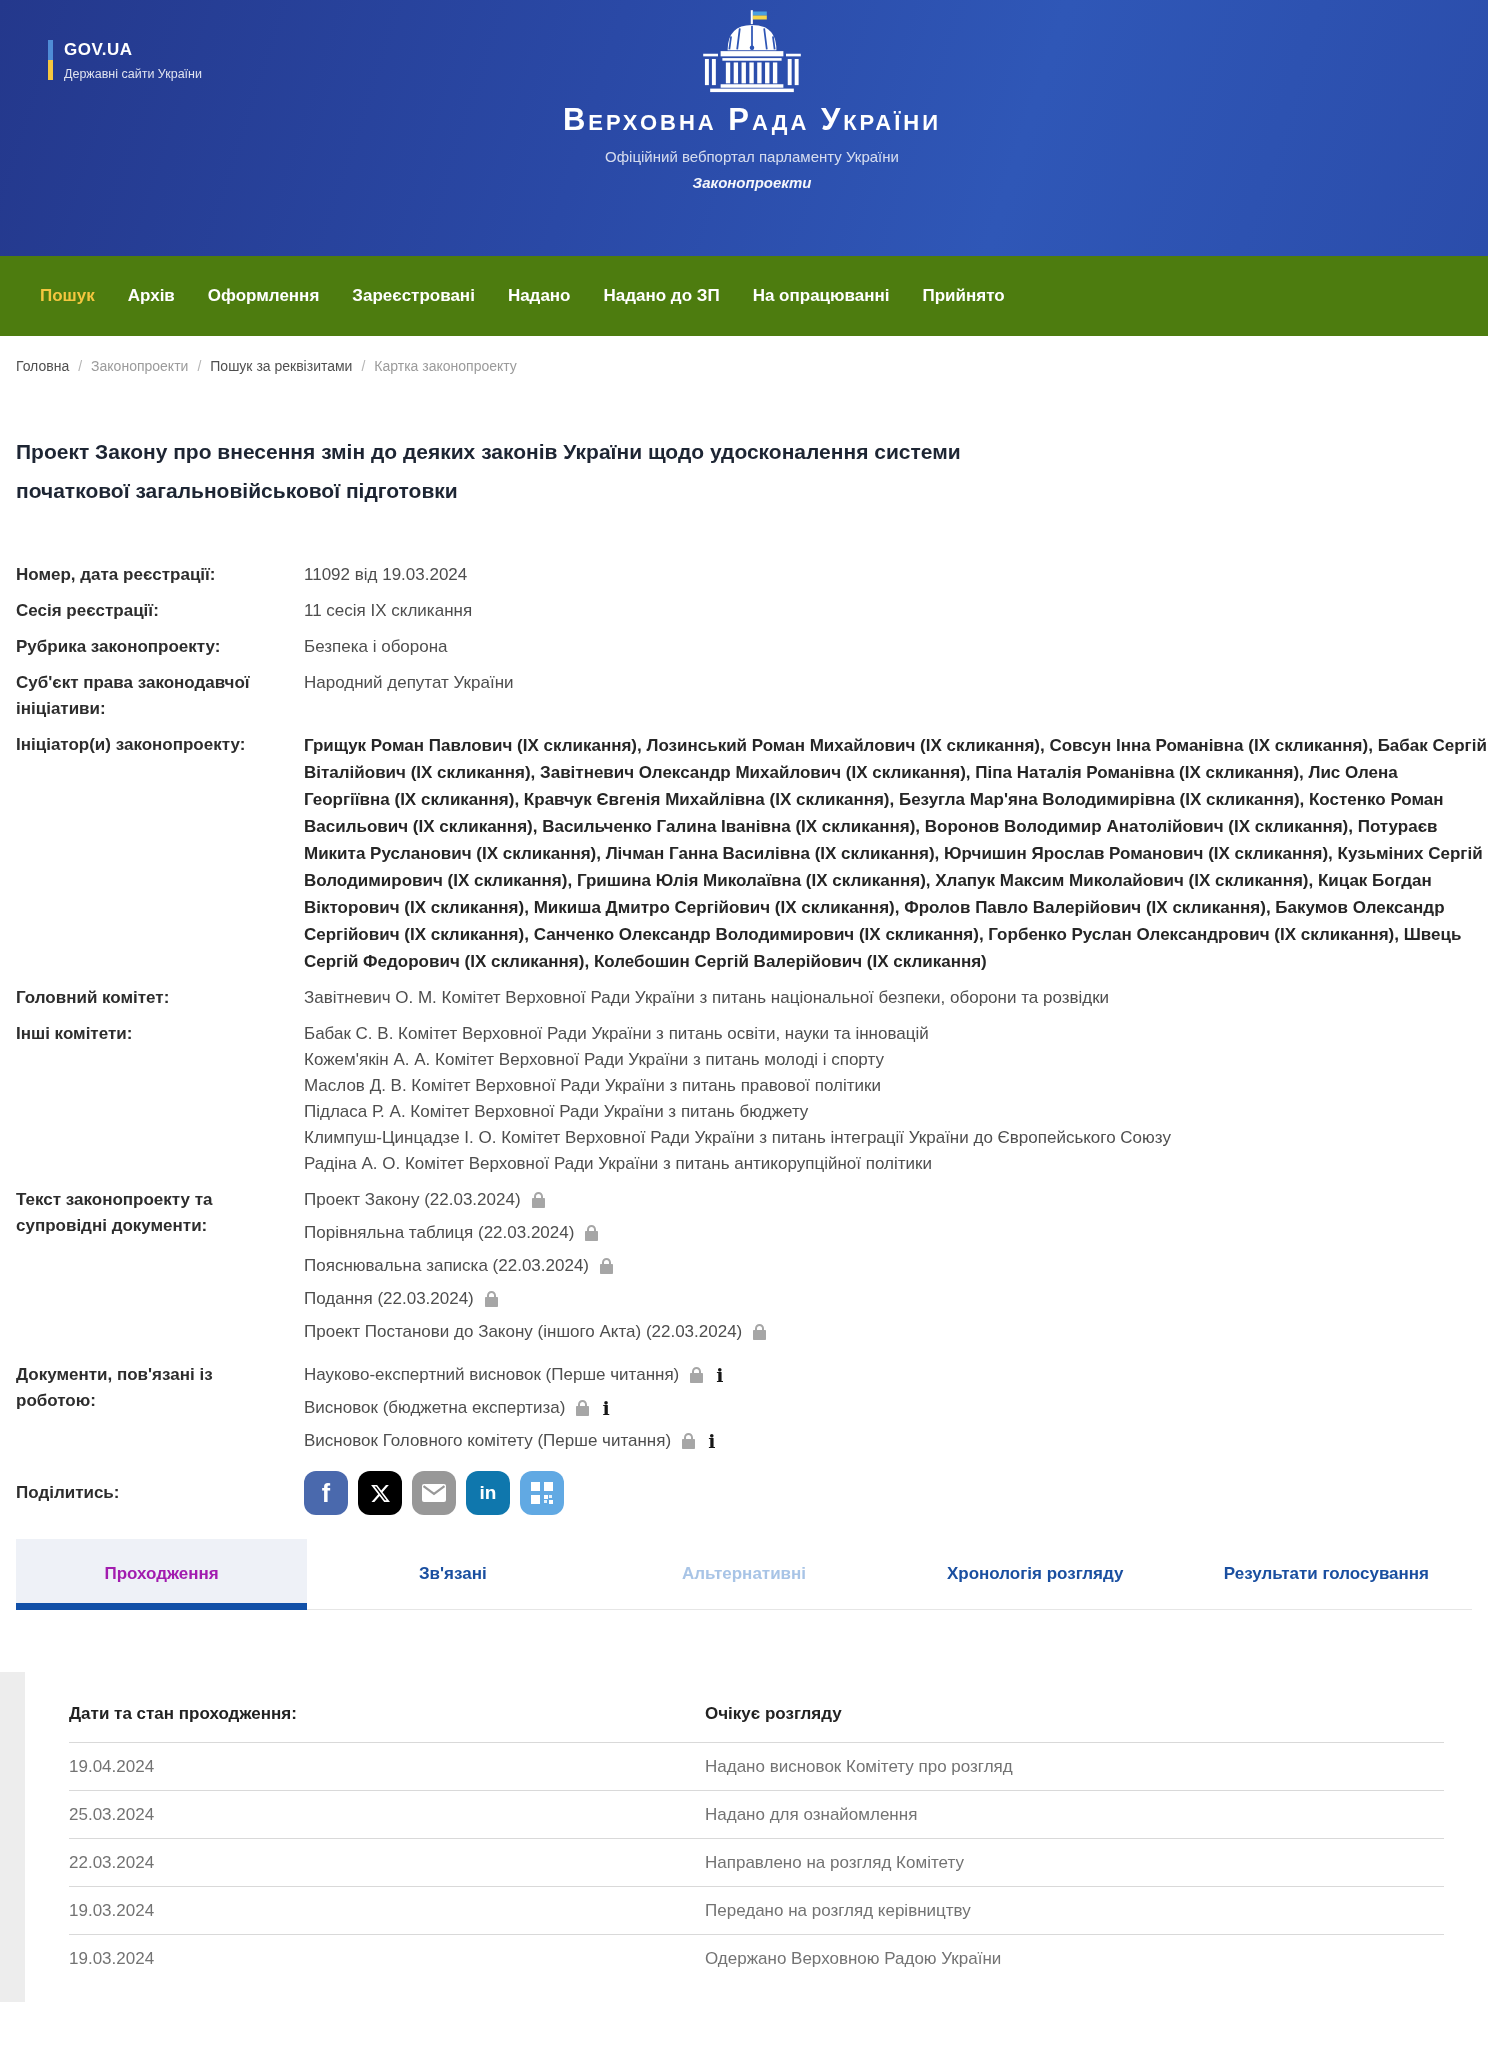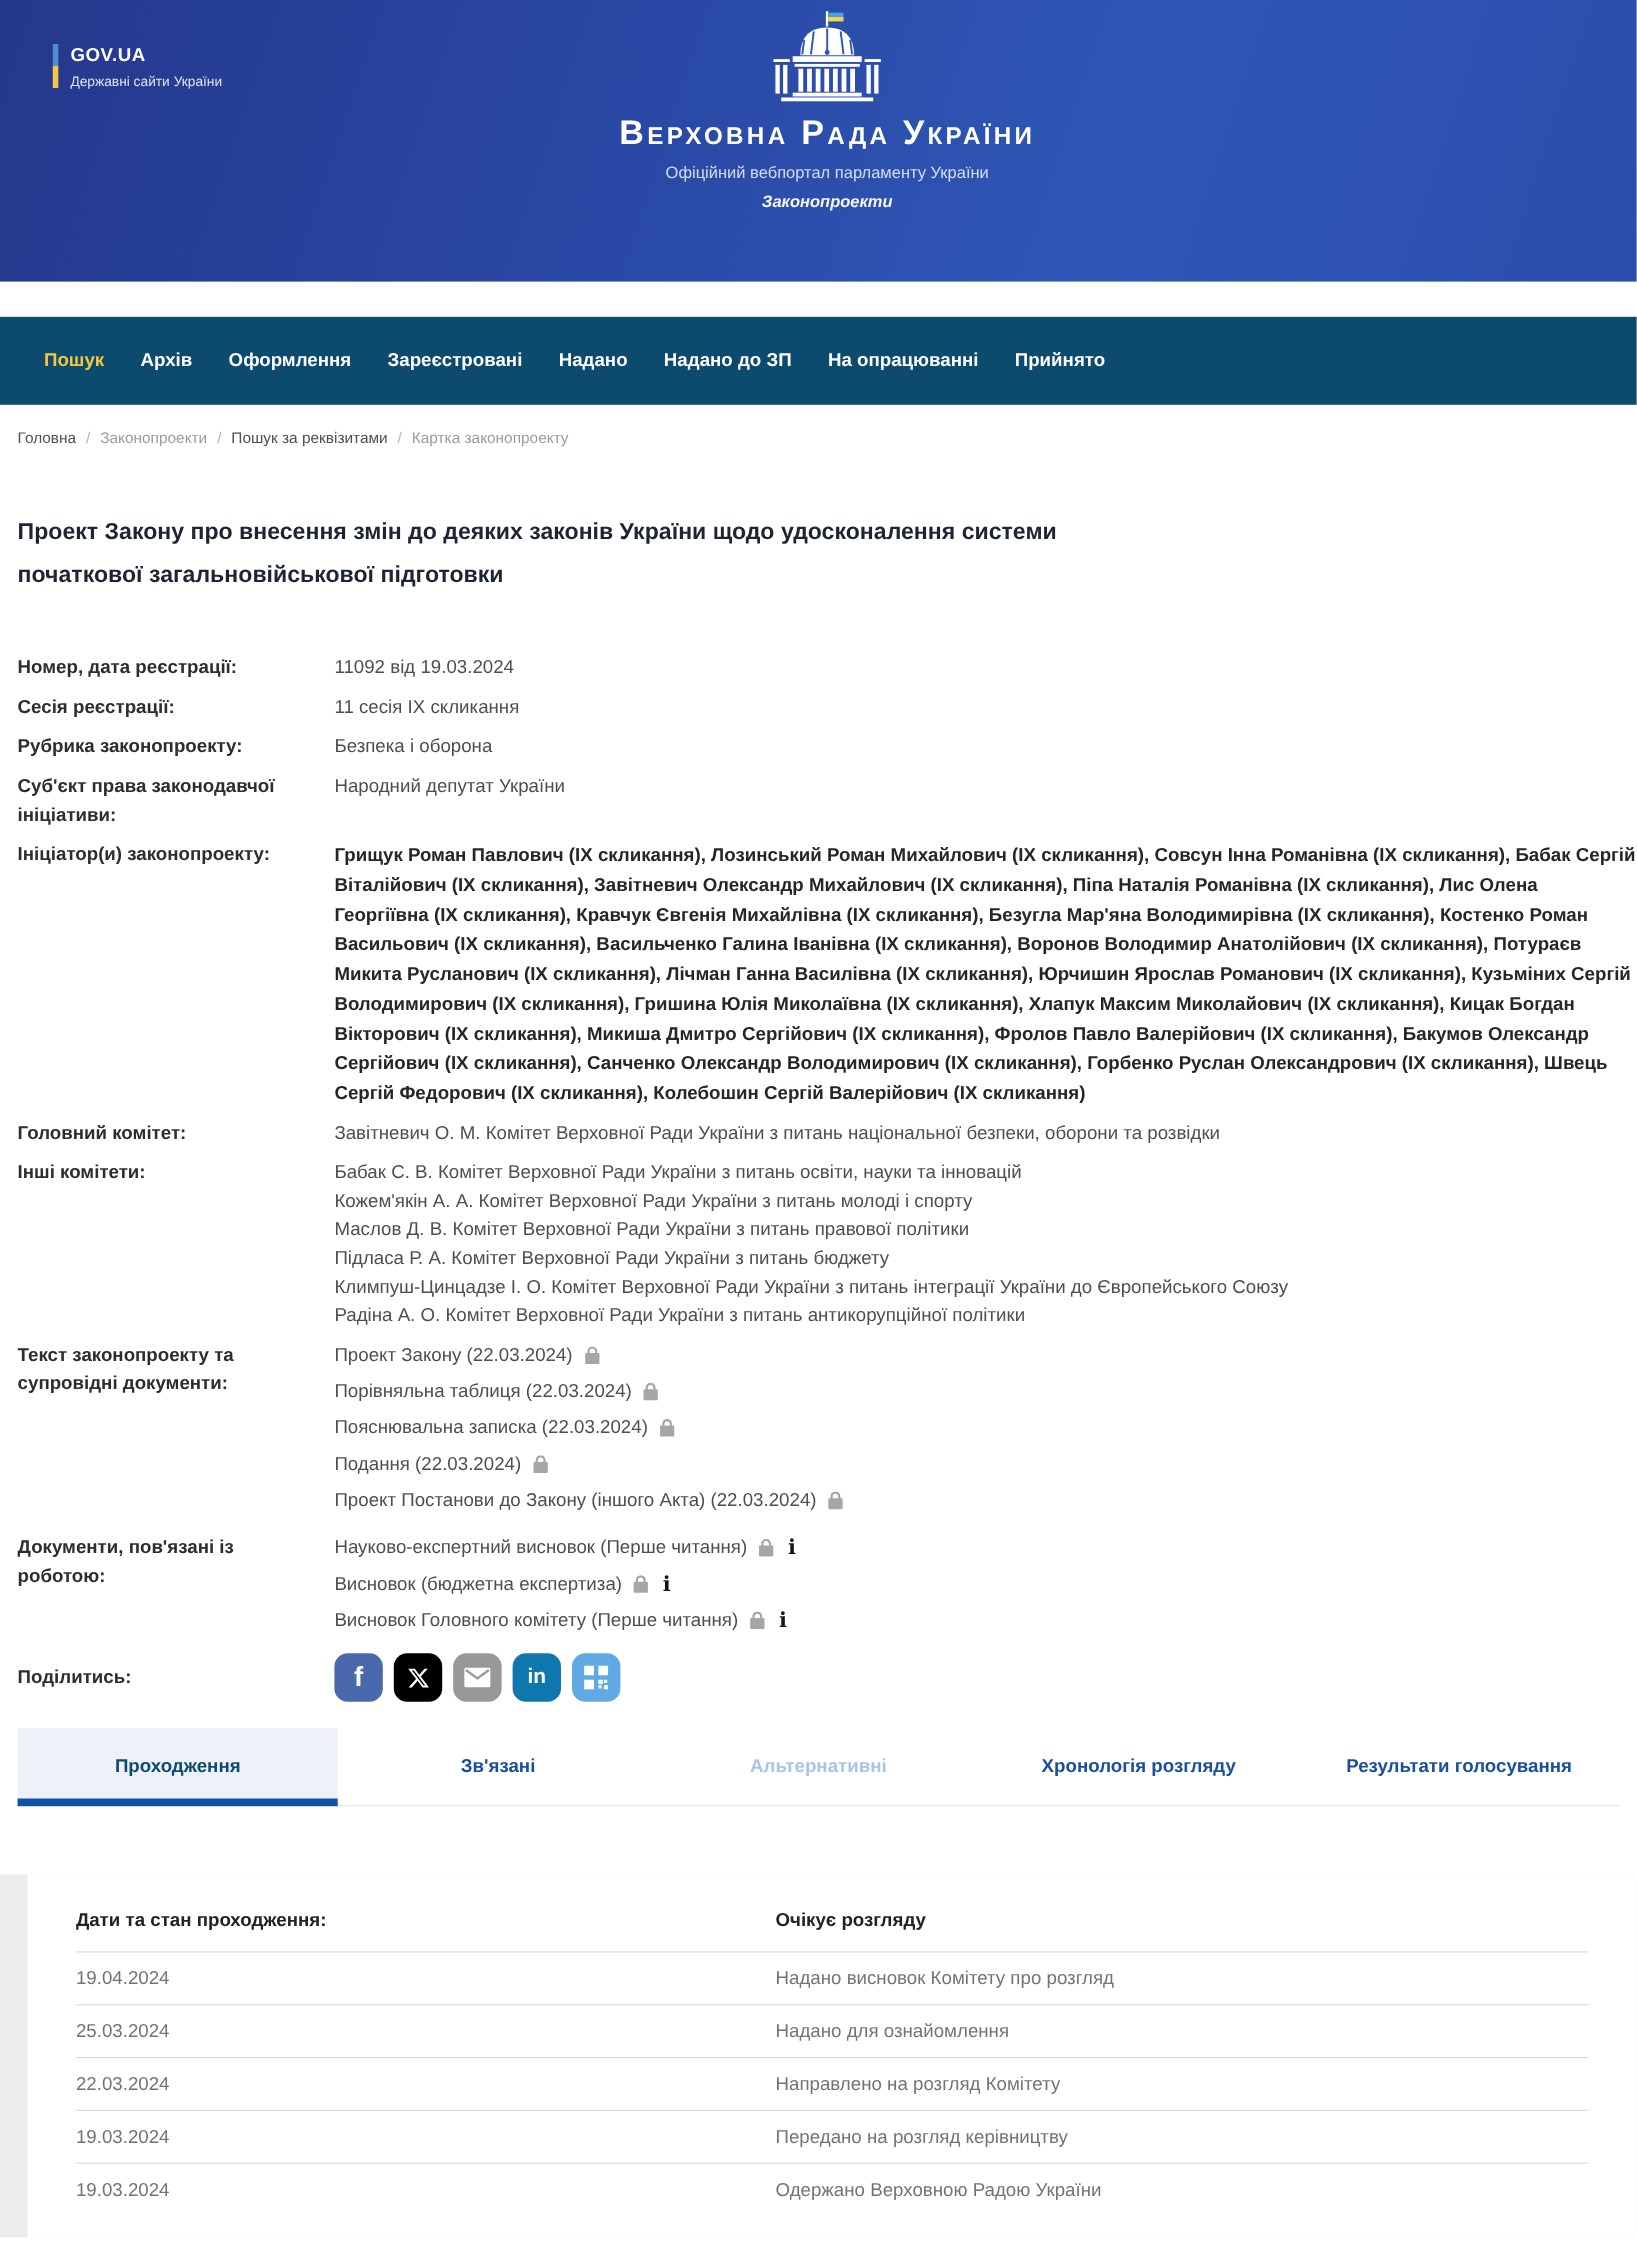--- a/index.html
+++ b/index.html
@@ -20,21 +20,21 @@
   .govua-flag { width:5px; height:40px;
     background:linear-gradient(to bottom,#4f8cd6 0 50%,var(--accent_yellow,#f7c600) 50% 100%); }
   .govua-title { font-size:17px; font-weight:bold; letter-spacing:.5px; }
   .govua-sub { font-size:12.5px; opacity:.85; margin-top:7px; }
   .brand { position:absolute; left:16px; right:0; top:8px; text-align:center; }
   .site-title { font-variant:small-caps; font-weight:bold; font-size:31px; letter-spacing:3px; margin-top:2px; }
   .site-sub { font-size:15px; opacity:.8; margin-top:10px; }
   .site-section { font-size:15px; font-weight:bold; font-style:italic; margin-top:9px; opacity:.95; }
 
   
-  .main-nav { height:80px; background:#0c4a6e; display:flex; align-items:center; padding-left:40px; gap:33px;margin-top:32px; }
+  .main-nav { height:80px; background:#4d7c0f; display:flex; align-items:center; padding-left:40px; gap:33px; }
   .nav-link { color:#fff; font-weight:bold; font-size:17px; cursor:pointer; white-space:nowrap; }
   .nav-link.active { color:var(--accent_yellow,#f5c63f); }
 
   
   .breadcrumb { margin:22px 0 0 16px; font-size:14px; display:flex; gap:9px; align-items:center; }
   .crumb { color:#4f4f4f; cursor:pointer; }
   .crumb.muted { color:#9b9b9b; }
   .crumb-sep { color:#b5b5b5; }
 
   
@@ -56,21 +56,21 @@
   .share-btn.fb { background:var(--facebook,#4a69ad); font-size:25px; font-weight:bold; }
   .share-btn.xx { background:var(--x_black,#000); }
   .share-btn.mail { background:var(--email,#989898); }
   .share-btn.li { background:var(--linkedin,#0f77ad); font-size:19px; font-weight:bold; }
   .share-btn.qr { background:var(--qr,#61a9e3); }
 
   
   .tabs { margin:24px 16px 0; display:grid; grid-template-columns:repeat(5,1fr); border-bottom:1px solid #e6e6e6; }
   .tab { position:relative; height:70px; display:flex; align-items:center; justify-content:center;
     font-size:17px; font-weight:bold; color:var(--tab_blue,#1a4fa0); cursor:pointer; }
-  .tab.active { background:#eef1f7; color:#0c4a6e; }
+  .tab.active { background:#eef1f7; color:#a21caf; }
   .tab.active::after { content:""; position:absolute; left:0; right:0; bottom:-1px; height:7px;
     background:var(--active_underline,#1150a8); }
   .tab.disabled { color:#a8c4e6; cursor:default; }
 
   
   .passage { margin-top:62px; background:#ededed; height:330px; padding-left:25px; }
   .passage-card { background:#fff; height:100%; padding:24px 44px 0; }
   .p-header { display:flex; font-weight:bold; color:#222; font-size:17px; padding:8px 0 18px; }
   .p-col1 { flex:0 0 636px; }
   .p-row { display:flex; align-items:center; height:48px; border-top:1px solid #d9d9d9; font-size:17px; color:#737373; }

